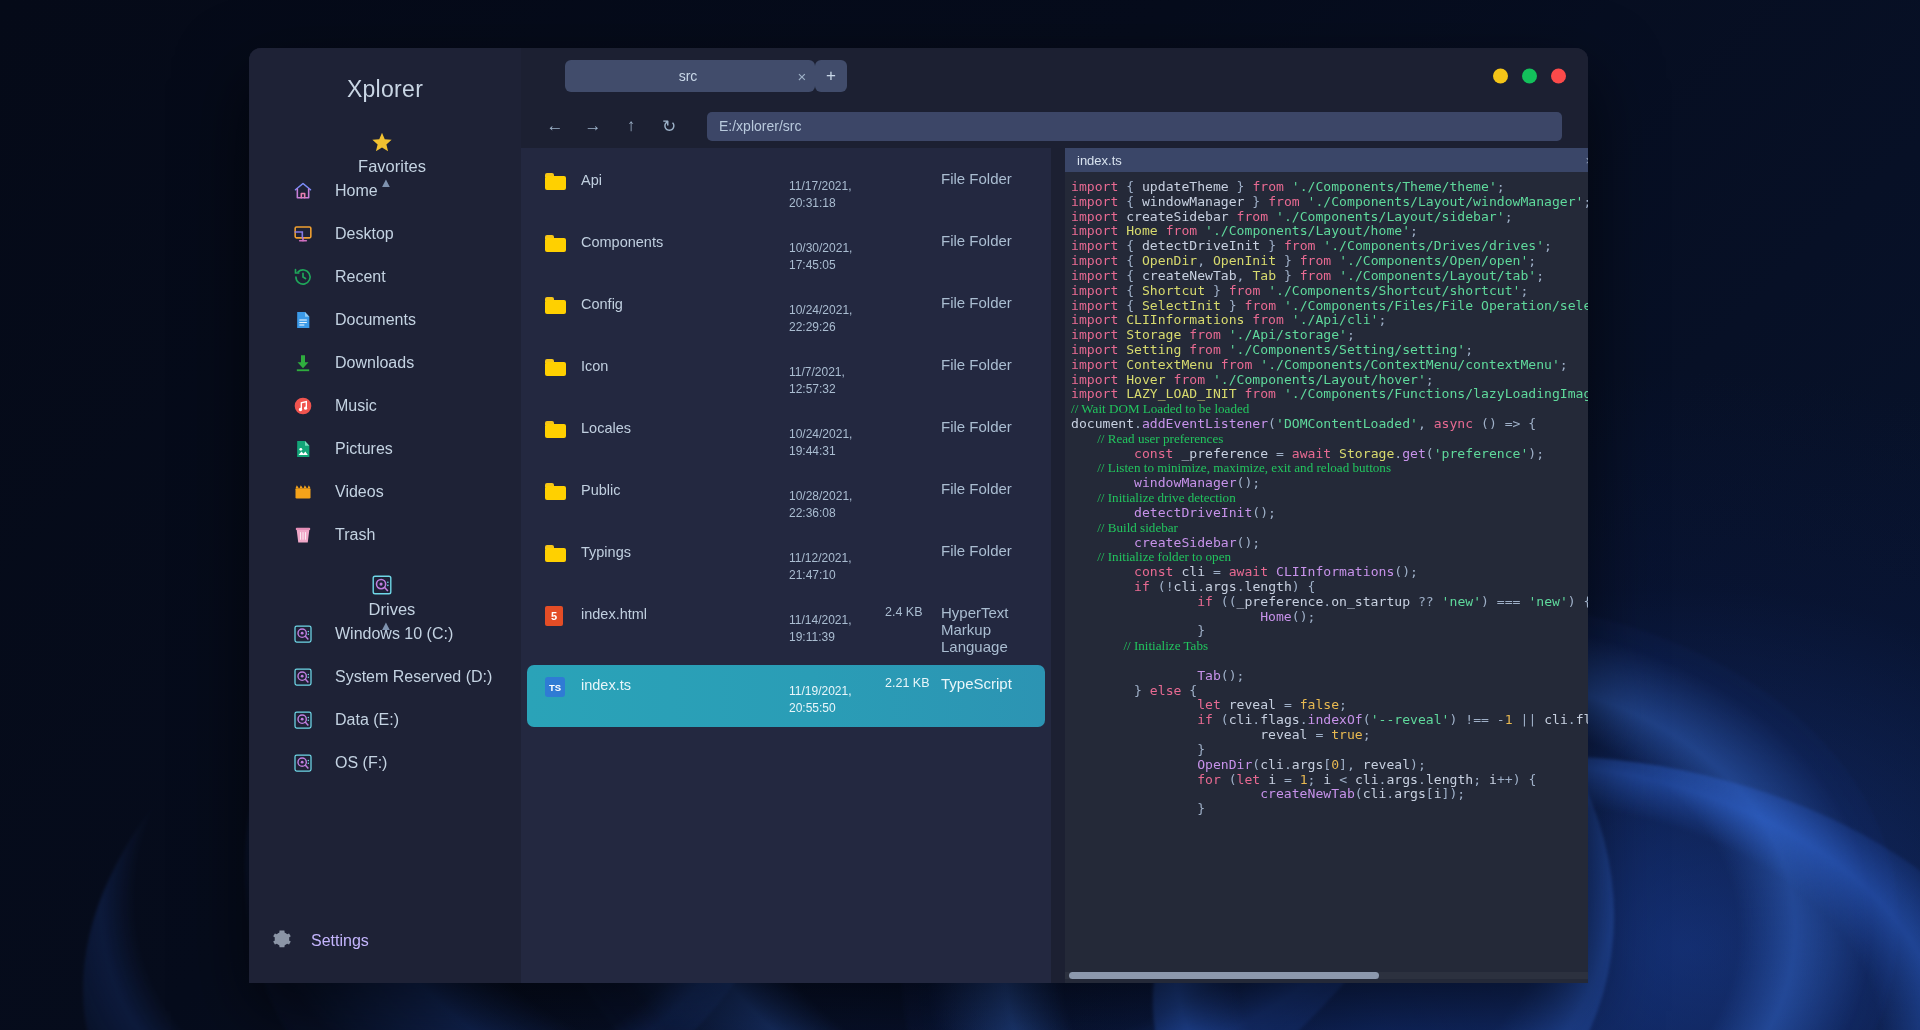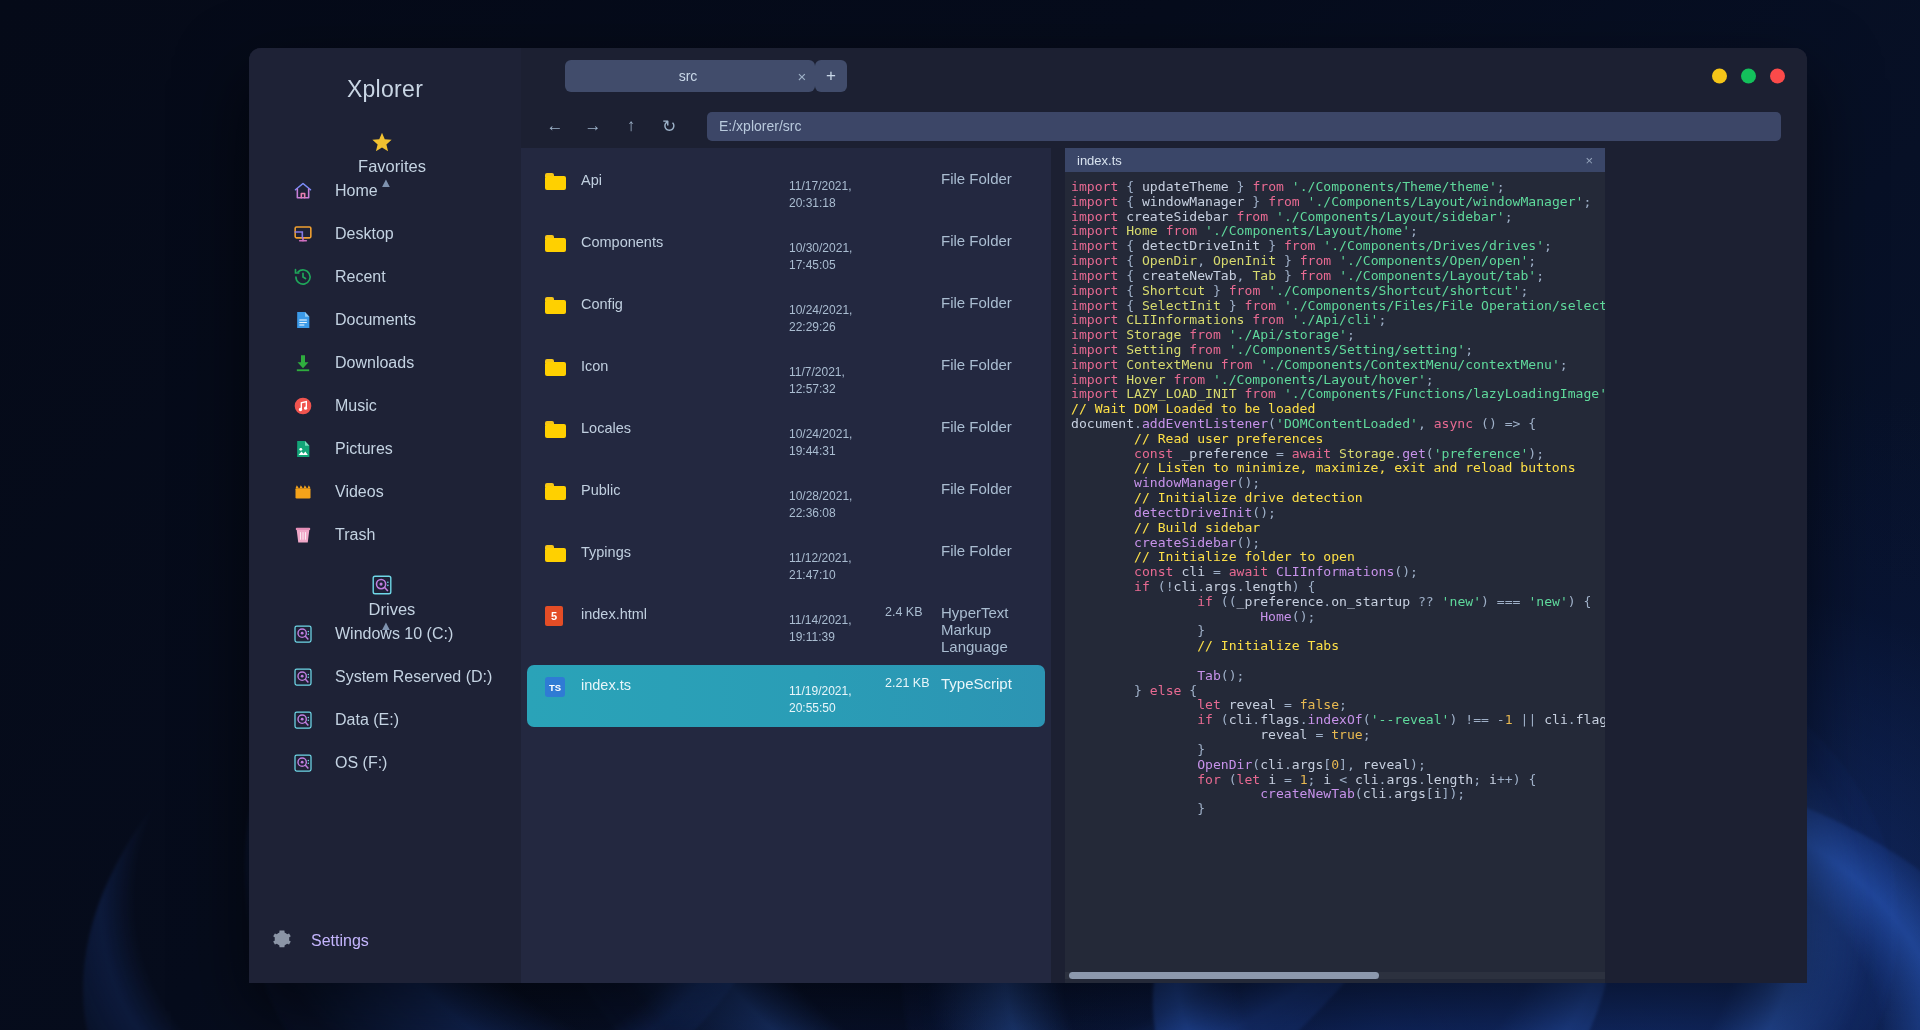--- a/index.html
+++ b/index.html
@@ -50,21 +50,21 @@
   .sw5 {
     left: 60px; top: 640px; width: 760px; height: 520px;
     background: radial-gradient(ellipse at 55% 40%, rgba(36,84,200,0.00) 56%, rgba(40,88,200,0.18) 62%, rgba(0,0,0,0) 76%);
     transform: rotate(-28deg);
   }
 
   
   #window {
     position: absolute;
     left: 249px; top: 48px;
-    width: 1558px; height: 935px;
+    width: 1339px; height: 935px;
     background: #1c2032;
     border-radius: 12px 12px 0 0;
     box-shadow: 0 28px 70px rgba(0,0,0,0.60);
     display: flex;
     overflow: hidden;
   }
 
   
   #sidebar {
     width: 272px;
@@ -278,21 +278,21 @@
     white-space: pre;
     color: #c7d0e0;
   }
   #code .ln { padding-left: 4px; height: 14.82px; }
   .k   { color: #e86a92; }
   .id  { color: #c7d0e0; }   
   .fn  { color: #c792ea; }   
   .cls { color: #d7da6e; }   
   .str { color: #5fd99c; }   
   .num { color: #e8b951; }   
-  .cm  { color: #fde047; }
+  .cm  { color: #22c55e; font-family: Liberation Serif, serif; }
   .pnc { color: #9fb0c8; }
   #hscroll {
     position: absolute; left: 0; bottom: 4px;
     height: 7px; width: 100%;
     background: rgba(255,255,255,0.04);
   }
   #hscroll .thumb {
     height: 7px; width: 310px; margin-left: 4px;
     background: #8c98ad; border-radius: 4px;
   }

